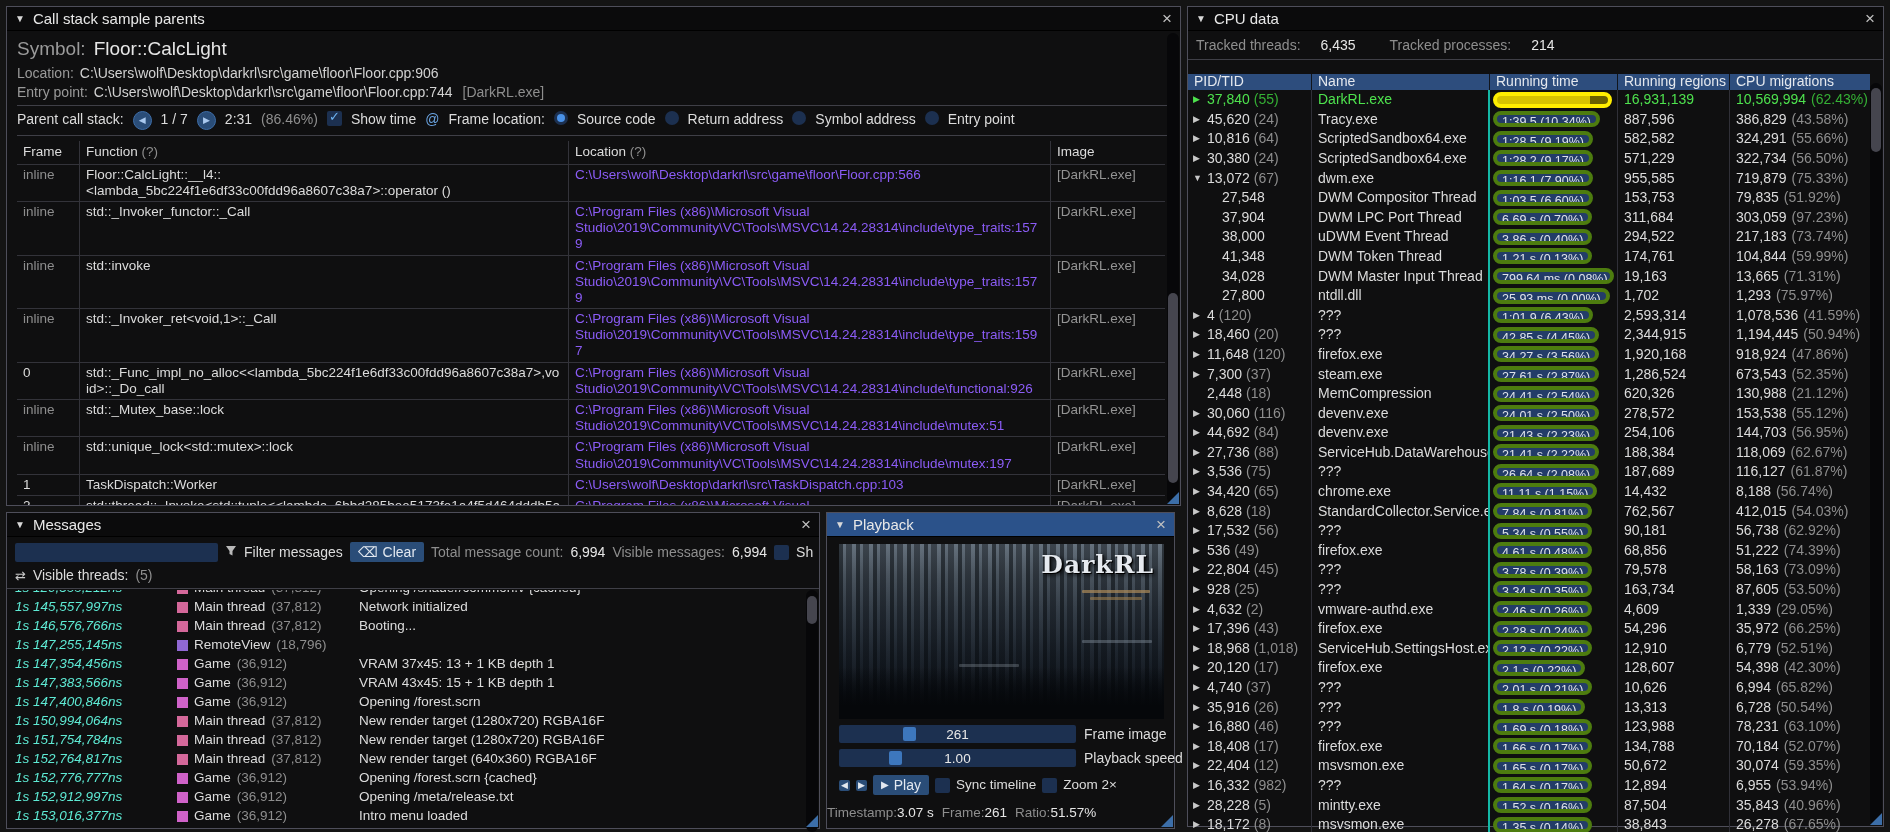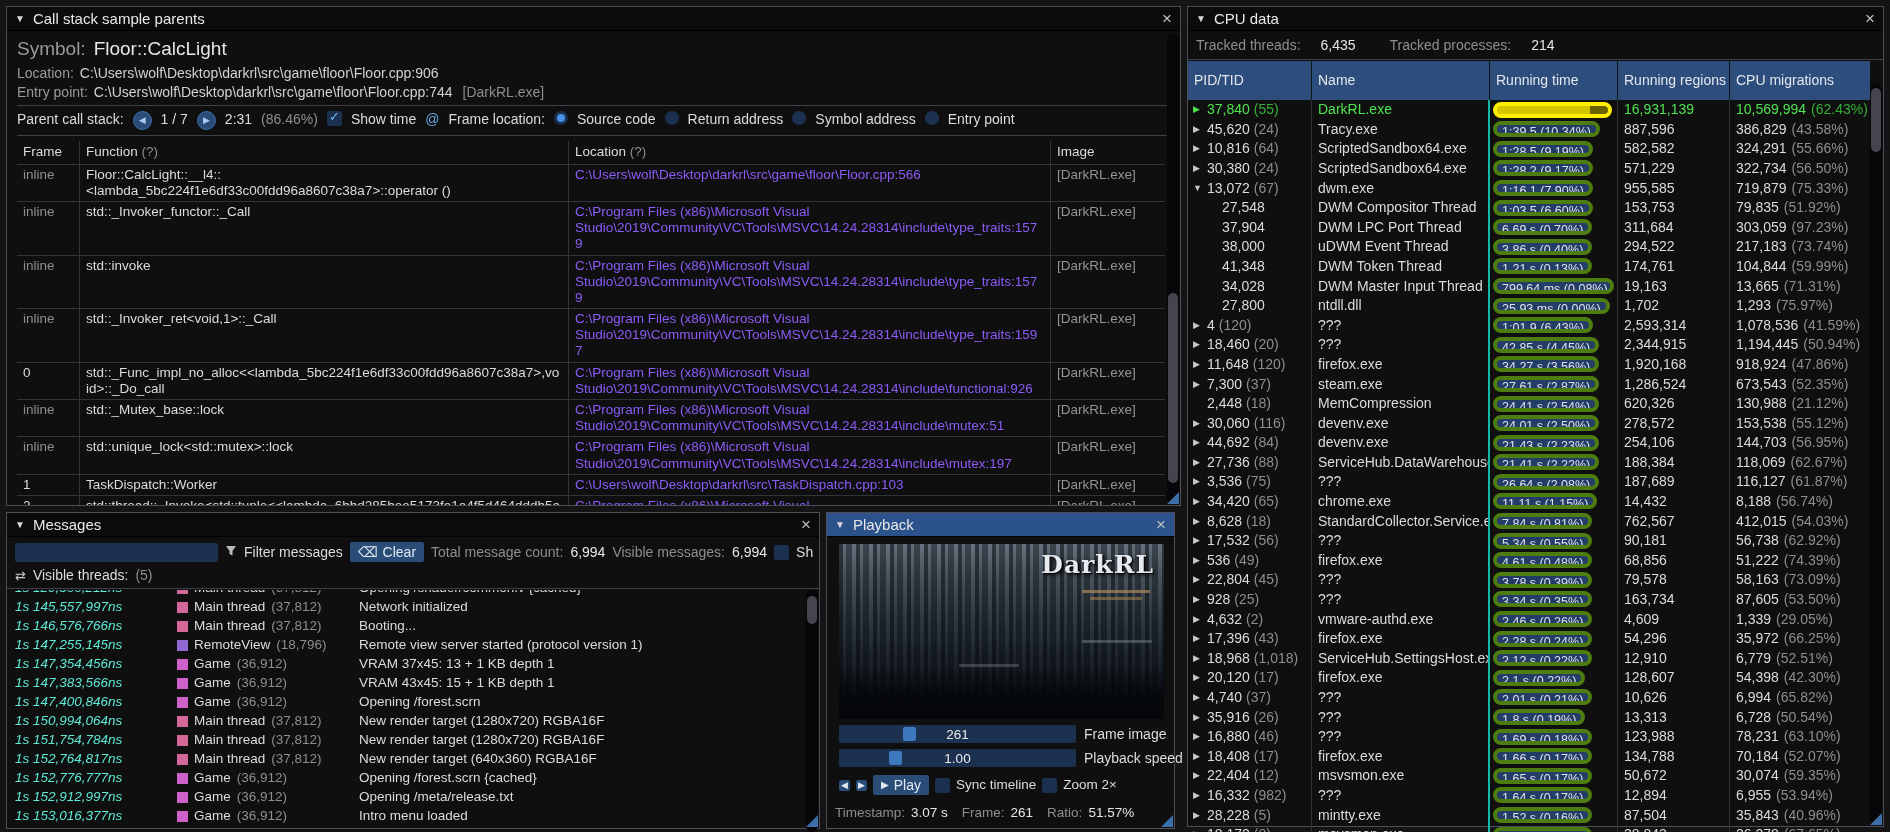--- a/index.html
+++ b/index.html
@@ -44,21 +44,21 @@
   .frame-val{color:#8e8e8e;}
   .frame-val.num{color:#dcdcdc;}
   .c-fn{color:#dcdcdc;}
   .c-loc{color:#8b5cf6;}
   .c-img{color:#949494;}
 
   
   #panel-cpu{left:1187px;top:6px;width:697px;height:821px;}
   .cpu-stats{display:flex;align-items:center;gap:20px;padding:6px 8px 2px 8px;font-size:14px;}
   .cpu-stats .sp{margin-left:14px;}
-  .cpu-head{display:flex;height:39px;margin:1px 0 0 0;padding-right:13px;}
+  .cpu-head{display:flex;height:16px;margin:14px 0 0 0;padding-right:13px;}
   .cpu-head>div{background:#2d4d7d;border-right:1px solid #11151c;display:flex;align-items:center;padding:0 6px;font-size:14px;color:#e4e8ee;overflow:hidden;white-space:nowrap;}
   .ch1{width:124px;} .ch2{width:178px;} .ch3{width:128px;} .ch4{width:112px;} .ch5{flex:1;border-right:none !important;}
   .cpu-rows{height:748px;overflow:hidden;padding-right:13px;}
   .cpu-row{display:flex;height:19.6px;align-items:center;font-size:14px;}
   .cpu-row>div{height:100%;display:flex;align-items:center;overflow:hidden;white-space:nowrap;}
   .cc1{width:124px;padding-left:5px;border-right:1px solid #303038;}
   .cc2{width:178px;padding-left:6px;border-right:2px solid #14b8a6;}
   .cc3{width:128px;padding-left:3px;border-right:1px solid #303038;}
   .cc4{width:112px;padding-left:6px;border-right:1px solid #303038;}
   .cc5{flex:1;padding-left:6px;}
@@ -106,21 +106,21 @@
   .d4{left:120px;top:120px;width:60px;height:3px;background:#9aa4ae;opacity:.3;}
   .pb-slider-row{display:flex;align-items:center;gap:8px;margin:6px 12px 0 12px;}
   .slider{position:relative;width:237px;height:18px;background:#1c3050;border-radius:2px;flex:0 0 237px;}
   .slider .grab{position:absolute;top:2px;width:13px;height:14px;background:#3d77bd;border-radius:2px;}
   .slider-val{position:absolute;left:0;right:0;top:2px;text-align:center;font-size:13.5px;color:#e8e8e8;}
   .slider-label{font-size:14px;color:#dcdcdc;white-space:nowrap;}
   .pb-buttons{display:flex;align-items:center;gap:6px;margin:8px 12px 0 12px;white-space:nowrap;}
   .btn.sq{width:23px;padding:0;justify-content:center;font-size:9px;}
   .btn.play .picon{font-size:10px;}
   .pb-buttons .lbl{font-size:13.5px;}
-  .pb-info{display:flex;align-items:center;gap:6px;margin:10px 12px 0 8px;font-size:13.5px;white-space:nowrap;}
+  .pb-info{display:flex;align-items:center;gap:0;margin:10px 12px 0 0;font-size:13.5px;white-space:nowrap;}
 </style>
 </head>
 <body>
 
 <div class="panel" id="panel-callstack">
   <div class="titlebar">
     <span class="tri">▼</span>
     <span class="title">Call stack sample parents</span>
     <span class="close">×</span>
   </div>
@@ -1078,21 +1078,20 @@
           </div>
           <div class="m-text">Booting...</div>
         </div>
         <div class="msg-row">
           <div class="m-time">1s 147,255,145ns</div>
           <div class="m-thread">
             <span class="sq" style="background: rgb(144, 104, 212);"></span>
             <span>RemoteView</span>
             <span class="dim">(18,796)</span>
           </div>
-          <div class="m-text">Remote view server started (protocol version 1)</div>
         </div>
         <div class="msg-row">
           <div class="m-time">1s 147,354,456ns</div>
           <div class="m-thread">
             <span class="sq" style="background: rgb(207, 98, 200);"></span>
             <span>Game</span>
             <span class="dim">(36,912)</span>
           </div>
           <div class="m-text">VRAM 37x45: 13 + 1 KB   depth 1</div>
         </div>

